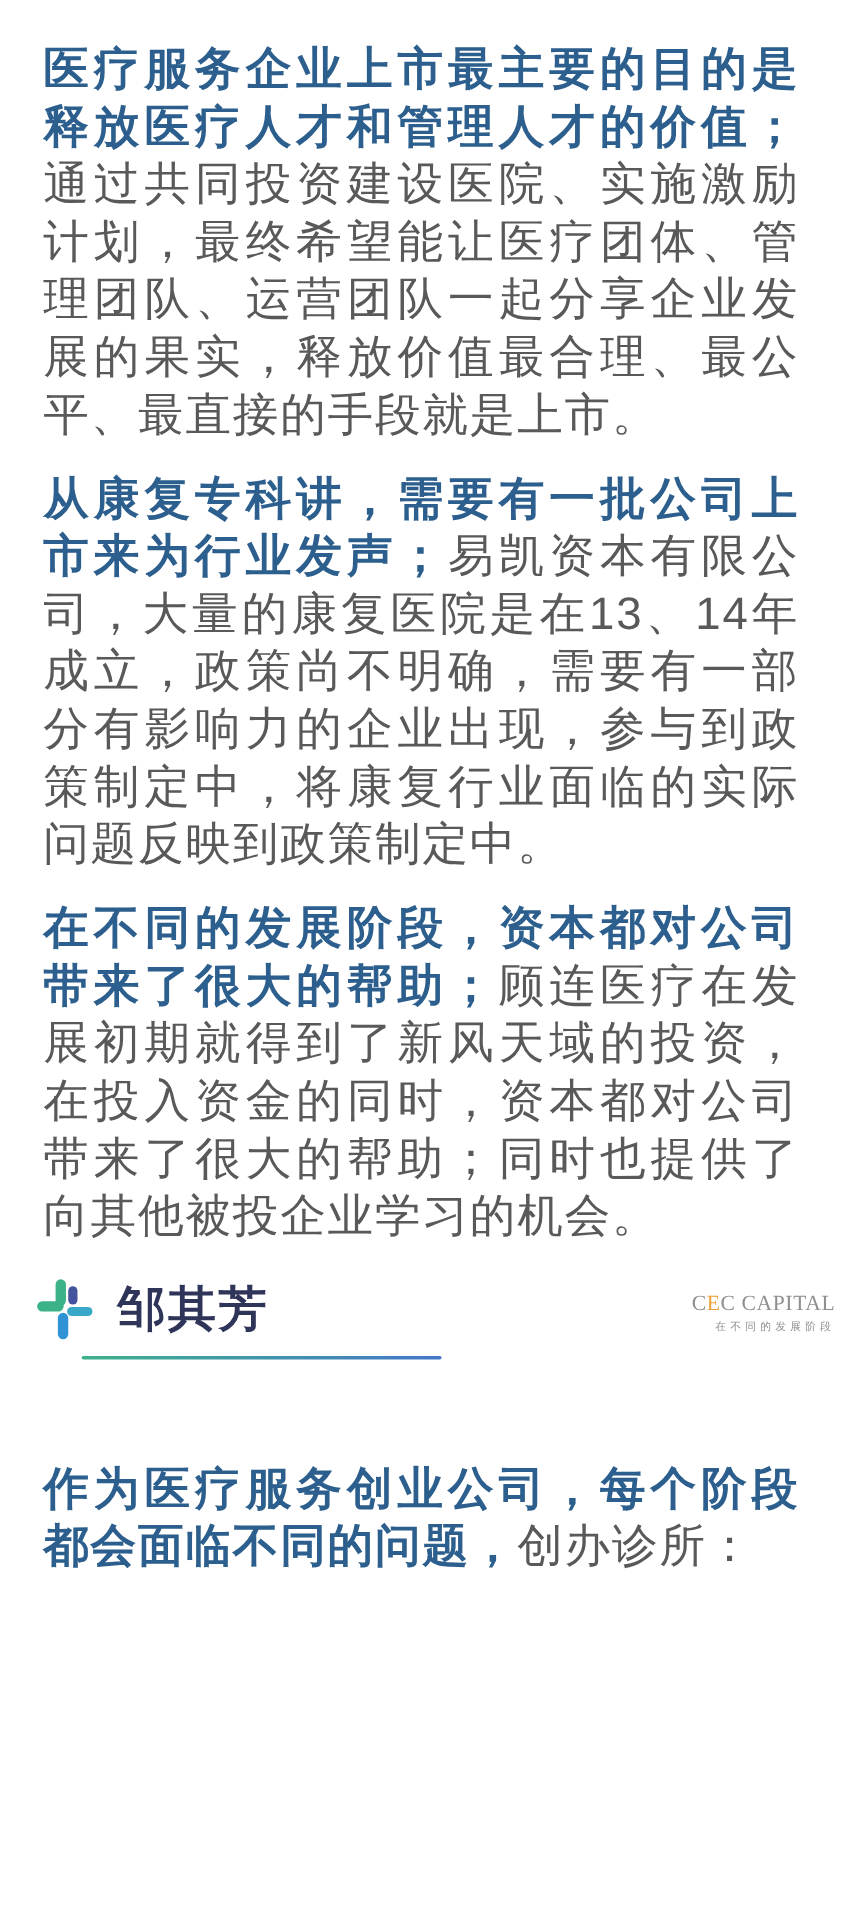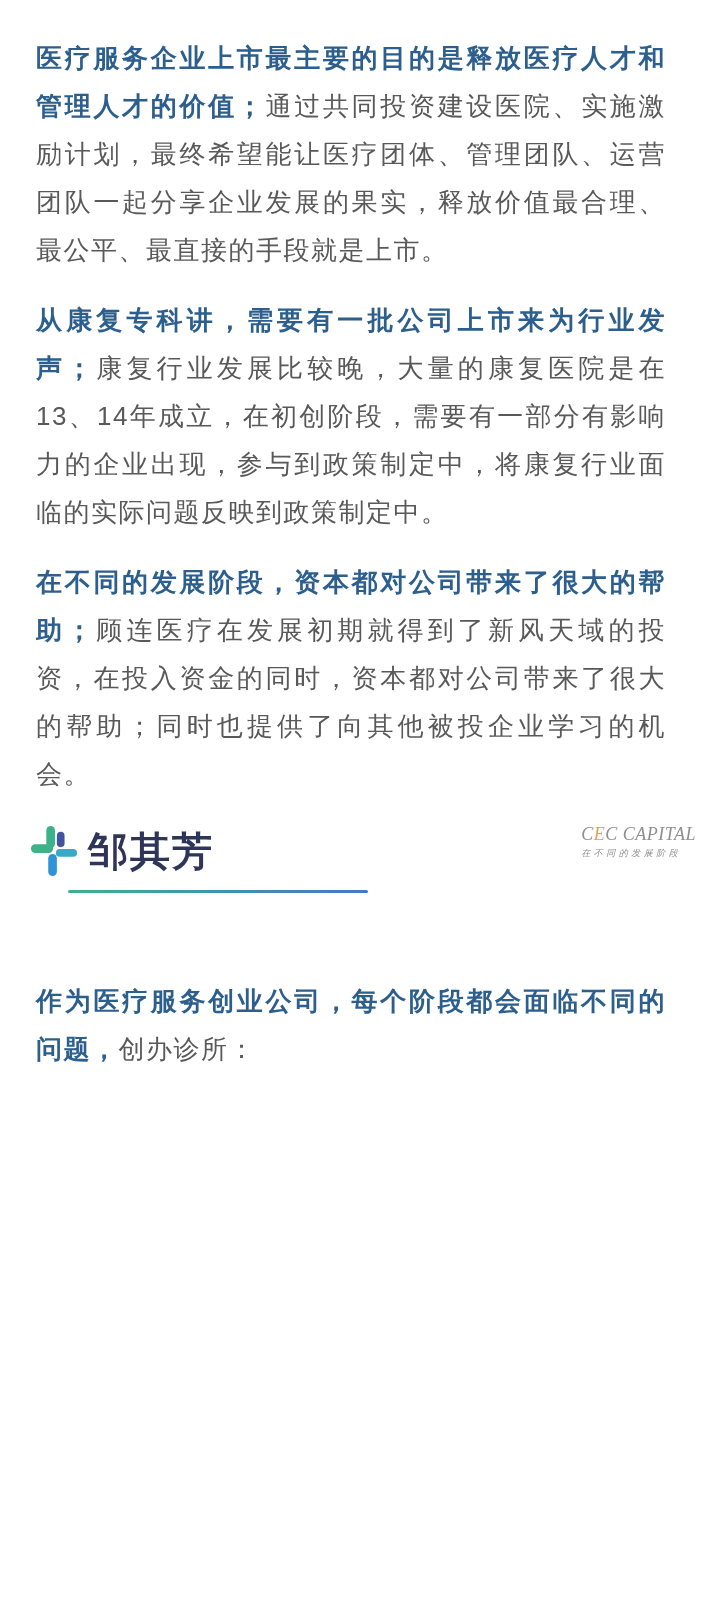--- a/index.html
+++ b/index.html
@@ -11,21 +11,21 @@
     width: 718px;
     min-height: 1600px;
     font-family: "Liberation Sans", "DejaVu Sans", sans-serif;
   }
   .page {
     box-sizing: border-box;
     width: 718px;
     padding: 34px 36px 40px 36px;
   }
   .para {
-    font-size: 26px;
+    font-size: 38px;
     line-height: 48px;
     letter-spacing: 1.5px;
     text-align: justify;
     color: var(--body-text, #595959);
     margin: 0 16px 22px 0;
   }
   .para .lead {
     color: var(--lead-text, #2c5f8d);
     font-weight: 700;
   }
@@ -33,44 +33,43 @@
     margin-top: 26px;
   }
   .speaker-row {
     display: flex;
     justify-content: space-between;
     align-items: flex-start;
   }
   .speaker-left {
     display: flex;
     align-items: center;
-    gap: 10px;
+    gap: 20px;
   }
   .cross-icon {
     width: 48px;
     height: 54px;
     flex: 0 0 auto;
     margin-left: -6px;
   }
   .ic-green { fill: var(--icon-green, #3bb287); }
   .ic-blue  { fill: var(--icon-blue,  #2f93d6); }
   .ic-teal  { fill: var(--icon-teal,  #3aa8c9); }
   .ic-navy  { fill: var(--icon-navy,  #44539e); }
   .name {
     font-size: 40px;
     font-weight: 700;
     color: var(--name-text, #2f3459);
     margin: 0;
     letter-spacing: 2px;
     line-height: 54px;
   }
   .logo {
-    margin: 0 -14px 0 0;
-    text-align: left;
-    font-style: italic;
+    margin: 12px -14px 0 0;
+    text-align: right;
   }
   .logo-line1 {
     font-family: "Liberation Serif", "DejaVu Serif", serif;
     font-size: 18px;
     color: var(--logo-text, #8f8f8f);
     letter-spacing: 0.5px;
     white-space: nowrap;
   }
   .logo-e { color: var(--logo-accent, #e9a23c); }
   .logo-line2 {
@@ -98,21 +97,21 @@
   .para.first-late { margin-top: 84px; }
   .para.second-late { margin-top: 42px; margin-bottom: 0; }
 </style>
 </head>
 <body>
 
 <div class="page">
 
   <p class="para"><strong class="lead">医疗服务企业上市最主要的目的是释放医疗人才和管理人才的价值；</strong><span>通过共同投资建设医院、实施激励计划，最终希望能让医疗团体、管理团队、运营团队一起分享企业发展的果实，释放价值最合理、最公平、最直接的手段就是上市。</span></p>
 
-  <p class="para"><strong class="lead">从康复专科讲，需要有一批公司上市来为行业发声；</strong><span>康复行业发展比较晚，大量的康复医院是在13、14年成立，在初创阶段，需要有一部分有影响力的企业出现，参与到政策制定中，将康复行业面临的实际问题反映到政策制定中。</span></p>
+  <p class="para"><strong class="lead">从康复专科讲，需要有一批公司上市来为行业发声；</strong><span>易凯资本有限公司，大量的康复医院是在13、14年成立，政策尚不明确，需要有一部分有影响力的企业出现，参与到政策制定中，将康复行业面临的实际问题反映到政策制定中。</span></p>
 
 
   <p class="para"><strong class="lead">在不同的发展阶段，资本都对公司带来了很大的帮助；</strong><span>顾连医疗在发展初期就得到了新风天域的投资，在投入资金的同时，资本都对公司带来了很大的帮助；同时也提供了向其他被投企业学习的机会。</span></p>
 
   <section class="speaker">
     <div class="speaker-row">
       <div class="speaker-left">
         <svg class="cross-icon" viewBox="0 0 50 54" xmlns="http://www.w3.org/2000/svg" aria-hidden="true">
           <rect class="ic-green" x="17" y="1" width="9" height="23" rx="4.5"></rect>
           <rect class="ic-navy" x="28" y="7" width="8" height="16" rx="4"></rect>

